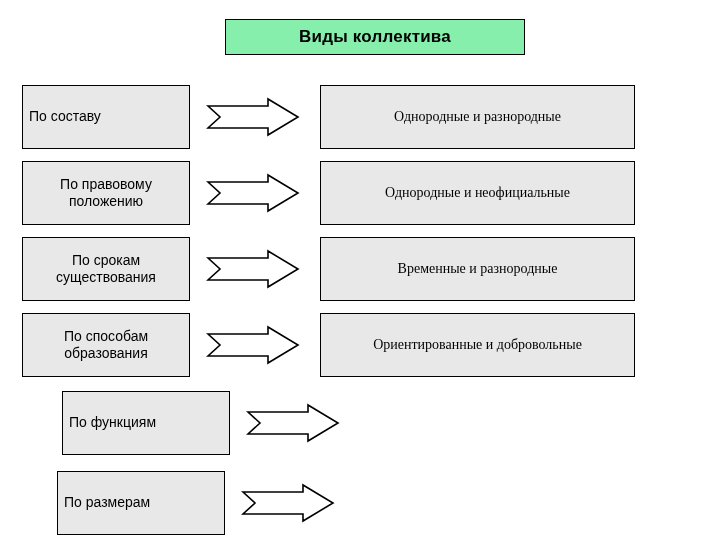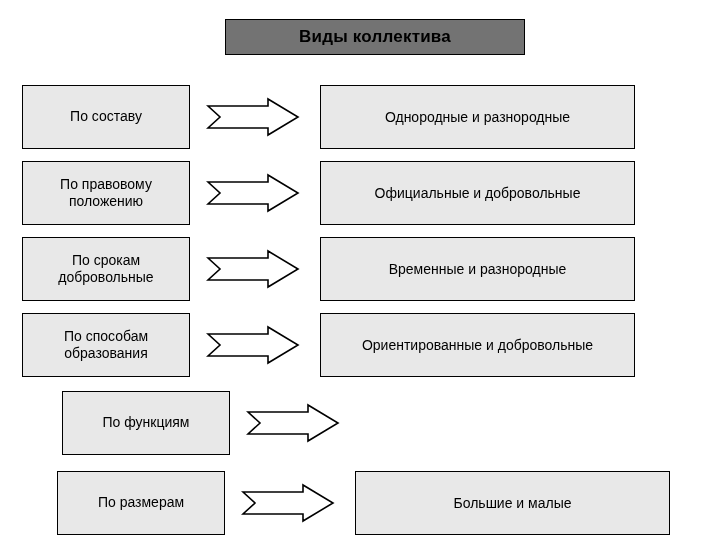--- a/index.html
+++ b/index.html
@@ -20,21 +20,21 @@
     width: 720px;
     height: 540px;
   }
   .title-box {
     position: absolute;
     left: 225px;
     top: 19px;
     width: 300px;
     height: 36px;
     border: 1px solid #000000;
-    background: #737373;
+    background: #86efac;
     display: flex;
     align-items: center;
     justify-content: center;
     box-sizing: border-box;
   }
   .title-text {
     font-size: 17px;
     font-weight: bold;
     color: #000000;
     letter-spacing: 0.2px;
@@ -48,21 +48,20 @@
   .left-box {
     position: absolute;
     left: 22px;
     top: 0;
     width: 168px;
     height: 64px;
     border: 1px solid #000000;
     background: #e8e8e8;
     display: flex;
     align-items: center;
-    justify-content: center;
     box-sizing: border-box;
     text-align: center;
   }
   .left-text {
     font-size: 14px;
     color: #000000;
     line-height: 1.25;
     padding: 0 6px;
   }
   .right-box {
@@ -77,20 +76,21 @@
     align-items: center;
     justify-content: center;
     box-sizing: border-box;
     text-align: center;
   }
   .right-text {
     font-size: 14px;
     color: #000000;
     line-height: 1.3;
     padding: 0 8px;
+    font-family: Liberation Serif, serif;
   }
   .arrow {
     position: absolute;
     left: 206px;
     top: 12px;
     width: 94px;
     height: 40px;
   }
   .arrow svg {
     display: block;
@@ -122,27 +122,27 @@
   <div class="row" style="top:161px;">
     <div class="left-box">
       <span class="left-text">По правовому положению</span>
     </div>
     <div class="arrow">
       <svg width="94" height="40" viewBox="0 0 94 40">
         <polygon points="2,9 62,9 62,2 92,20 62,38 62,31 2,31 14,20" fill="#ffffff" stroke="#000000" stroke-width="1.6"></polygon>
       </svg>
     </div>
     <div class="right-box">
-      <span class="right-text">Официальные и добровольные</span>
+      <span class="right-text">Однородные и неофициальные</span>
     </div>
   </div>
 
   <div class="row" style="top:237px;">
     <div class="left-box">
-      <span class="left-text">По срокам добровольные</span>
+      <span class="left-text">По срокам существования</span>
     </div>
     <div class="arrow">
       <svg width="94" height="40" viewBox="0 0 94 40">
         <polygon points="2,9 62,9 62,2 92,20 62,38 62,31 2,31 14,20" fill="#ffffff" stroke="#000000" stroke-width="1.6"></polygon>
       </svg>
     </div>
     <div class="right-box">
       <span class="right-text">Временные и разнородные</span>
     </div>
   </div>
@@ -174,18 +174,15 @@
 
   <div class="row" style="top:471px;margin-left:35px;">
     <div class="left-box">
       <span class="left-text">По размерам</span>
     </div>
     <div class="arrow">
       <svg width="94" height="40" viewBox="0 0 94 40">
         <polygon points="2,9 62,9 62,2 92,20 62,38 62,31 2,31 14,20" fill="#ffffff" stroke="#000000" stroke-width="1.6"></polygon>
       </svg>
     </div>
-    <div class="right-box">
-      <span class="right-text">Большие и малые</span>
-    </div>
   </div>
 
 </div>
 
 </body></html>

